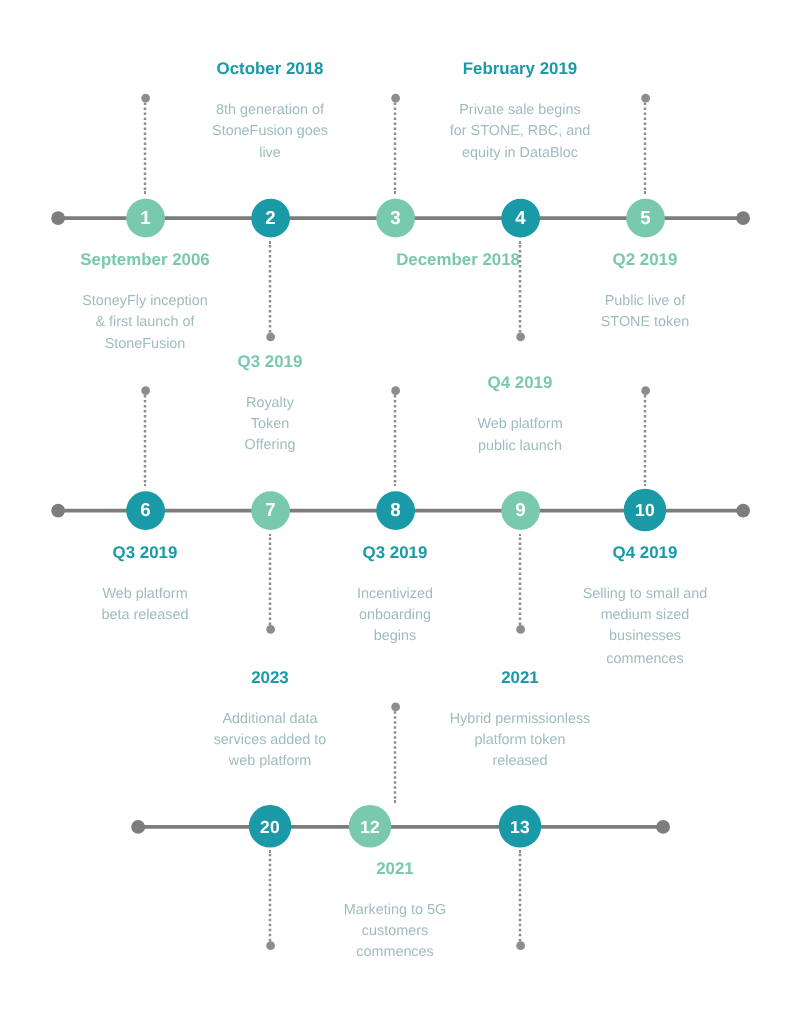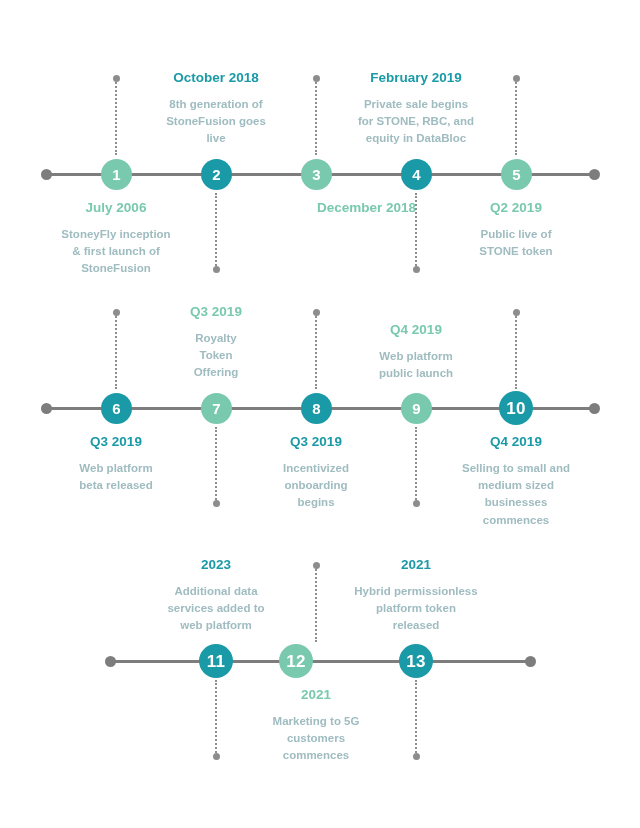--- a/index.html
+++ b/index.html
@@ -24,21 +24,21 @@
   }
 
   
   .marker{
     position:absolute;width:31px;height:31px;border-radius:50%;
     top:-15px;margin-left:-15px;
     display:flex;align-items:center;justify-content:center;
     color:#ffffff;font-size:15px;font-weight:700;letter-spacing:.2px;
     line-height:1;
   }
-  .marker.wide{width:34px;height:34px;top:-17px;margin-left:-17px;font-size:17px;text-align:right;}
+  .marker.wide{width:34px;height:34px;top:-17px;margin-left:-17px;font-size:14px;text-align:right;}
   .marker.mint{background:#79c9ae;}
   .marker.teal{background:#1a9aa7;}
 
   
   .stub{
     position:absolute;width:0;margin-left:-1px;
     border-left:2px dotted #8d8d8d;
   }
   .stub-cap{
     position:absolute;width:7px;height:7px;border-radius:50%;
@@ -47,39 +47,39 @@
 
   
   .entry{position:absolute;text-align:center;}
   .entry .ttl{
     font-size:13.5px;font-weight:700;line-height:1.25;margin:0 0 9px 0;
     white-space:nowrap;
   }
   .entry .ttl.mint{color:#79c9ae;}
   .entry .ttl.teal{color:#1a9aa7;}
   .entry .body{
-    font-size:11.5px;font-weight:700;line-height:1.5;color:#9fbcc0;margin:0;
+    font-size:11.5px;font-weight:400;line-height:1.5;color:#9fbcc0;margin:16px;
   }
   .entry.above{transform:translateY(-100%);}
 </style>
 </head>
 <body>
 
 <div class="timeline-page">
     <div class="tl-row" style="top: 174px;">
       <div class="rail" style="left: 46px; width: 548px;"></div>
       <div class="rail-cap" style="left: 41px;"></div>
       <div class="rail-cap" style="left: 589px;"></div>
       <div class="stub" style="left: 116px; height: 76px; top: -95px;"></div>
       <div class="stub-cap" style="left: 116px; top: -99px;"></div>
       <div class="marker mint" style="left: 116px;">
         <span>1</span>
       </div>
       <div class="entry" style="left: 16px; width: 200px; top: 26px;">
-        <p class="ttl mint">July 2006</p>
+        <p class="ttl mint">September 2006</p>
         <p class="body" style="white-space: pre-line;">StoneyFly inception
 &amp; first launch of
 StoneFusion</p>
       </div>
       <div class="stub" style="left: 216px; height: 76px; top: 19px;"></div>
       <div class="stub-cap" style="left: 216px; top: 92px;"></div>
       <div class="marker teal" style="left: 216px;">
         <span>2</span>
       </div>
       <div class="entry above" style="left: 116px; width: 200px; top: -26px;">
@@ -177,21 +177,21 @@
 commences</p>
       </div>
     </div>
     <div class="tl-row" style="top: 661px;">
       <div class="rail" style="left: 110px; width: 420px;"></div>
       <div class="rail-cap" style="left: 105px;"></div>
       <div class="rail-cap" style="left: 525px;"></div>
       <div class="stub" style="left: 216px; height: 76px; top: 19px;"></div>
       <div class="stub-cap" style="left: 216px; top: 92px;"></div>
       <div class="marker teal wide" style="left: 216px;">
-        <span>11</span>
+        <span>20</span>
       </div>
       <div class="entry above" style="left: 116px; width: 200px; top: -26px;">
         <p class="ttl teal">2023</p>
         <p class="body" style="white-space: pre-line;">Additional data
 services added to
 web platform</p>
       </div>
       <div class="stub" style="left: 316px; height: 76px; top: -95px;"></div>
       <div class="stub-cap" style="left: 316px; top: -99px;"></div>
       <div class="marker mint wide" style="left: 296px;">

